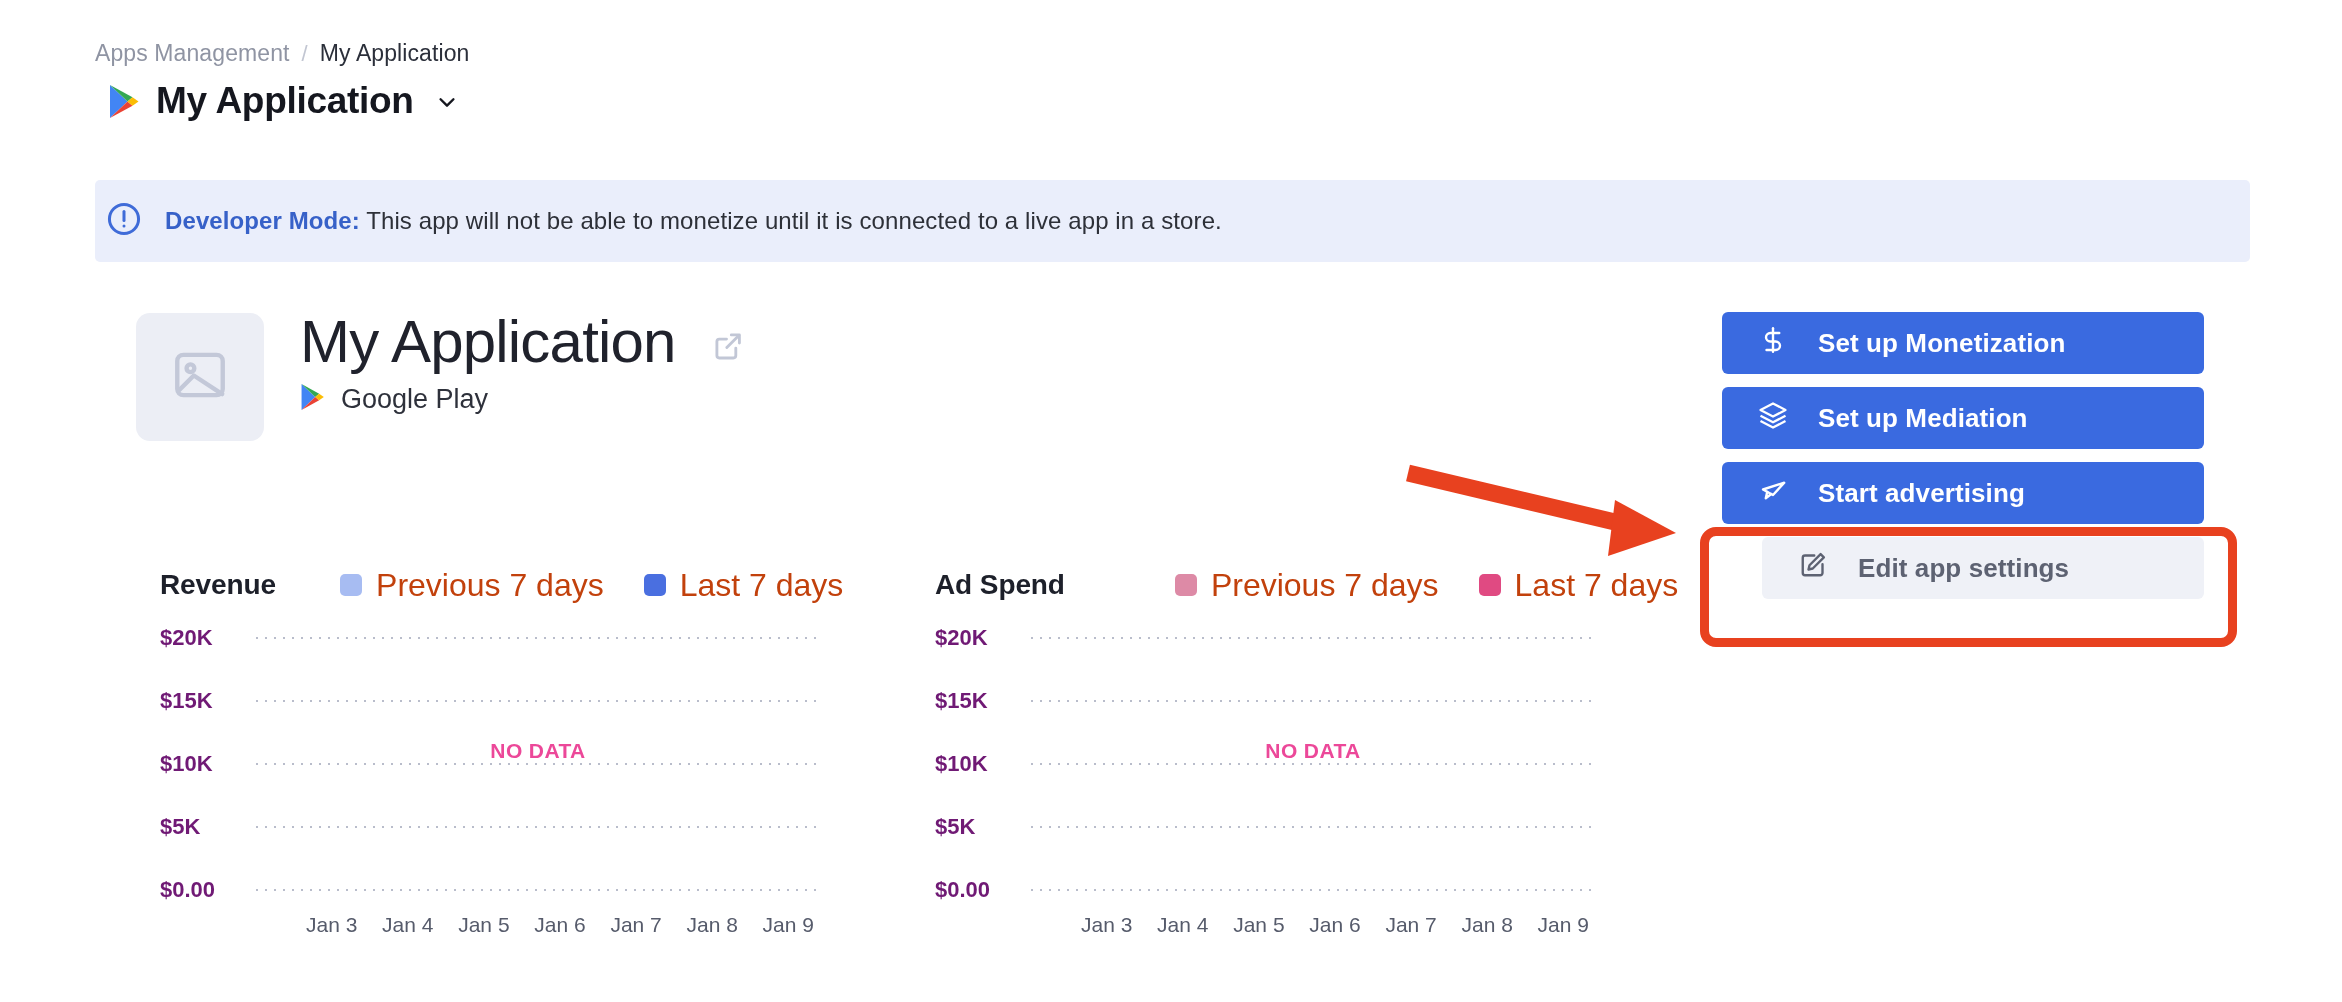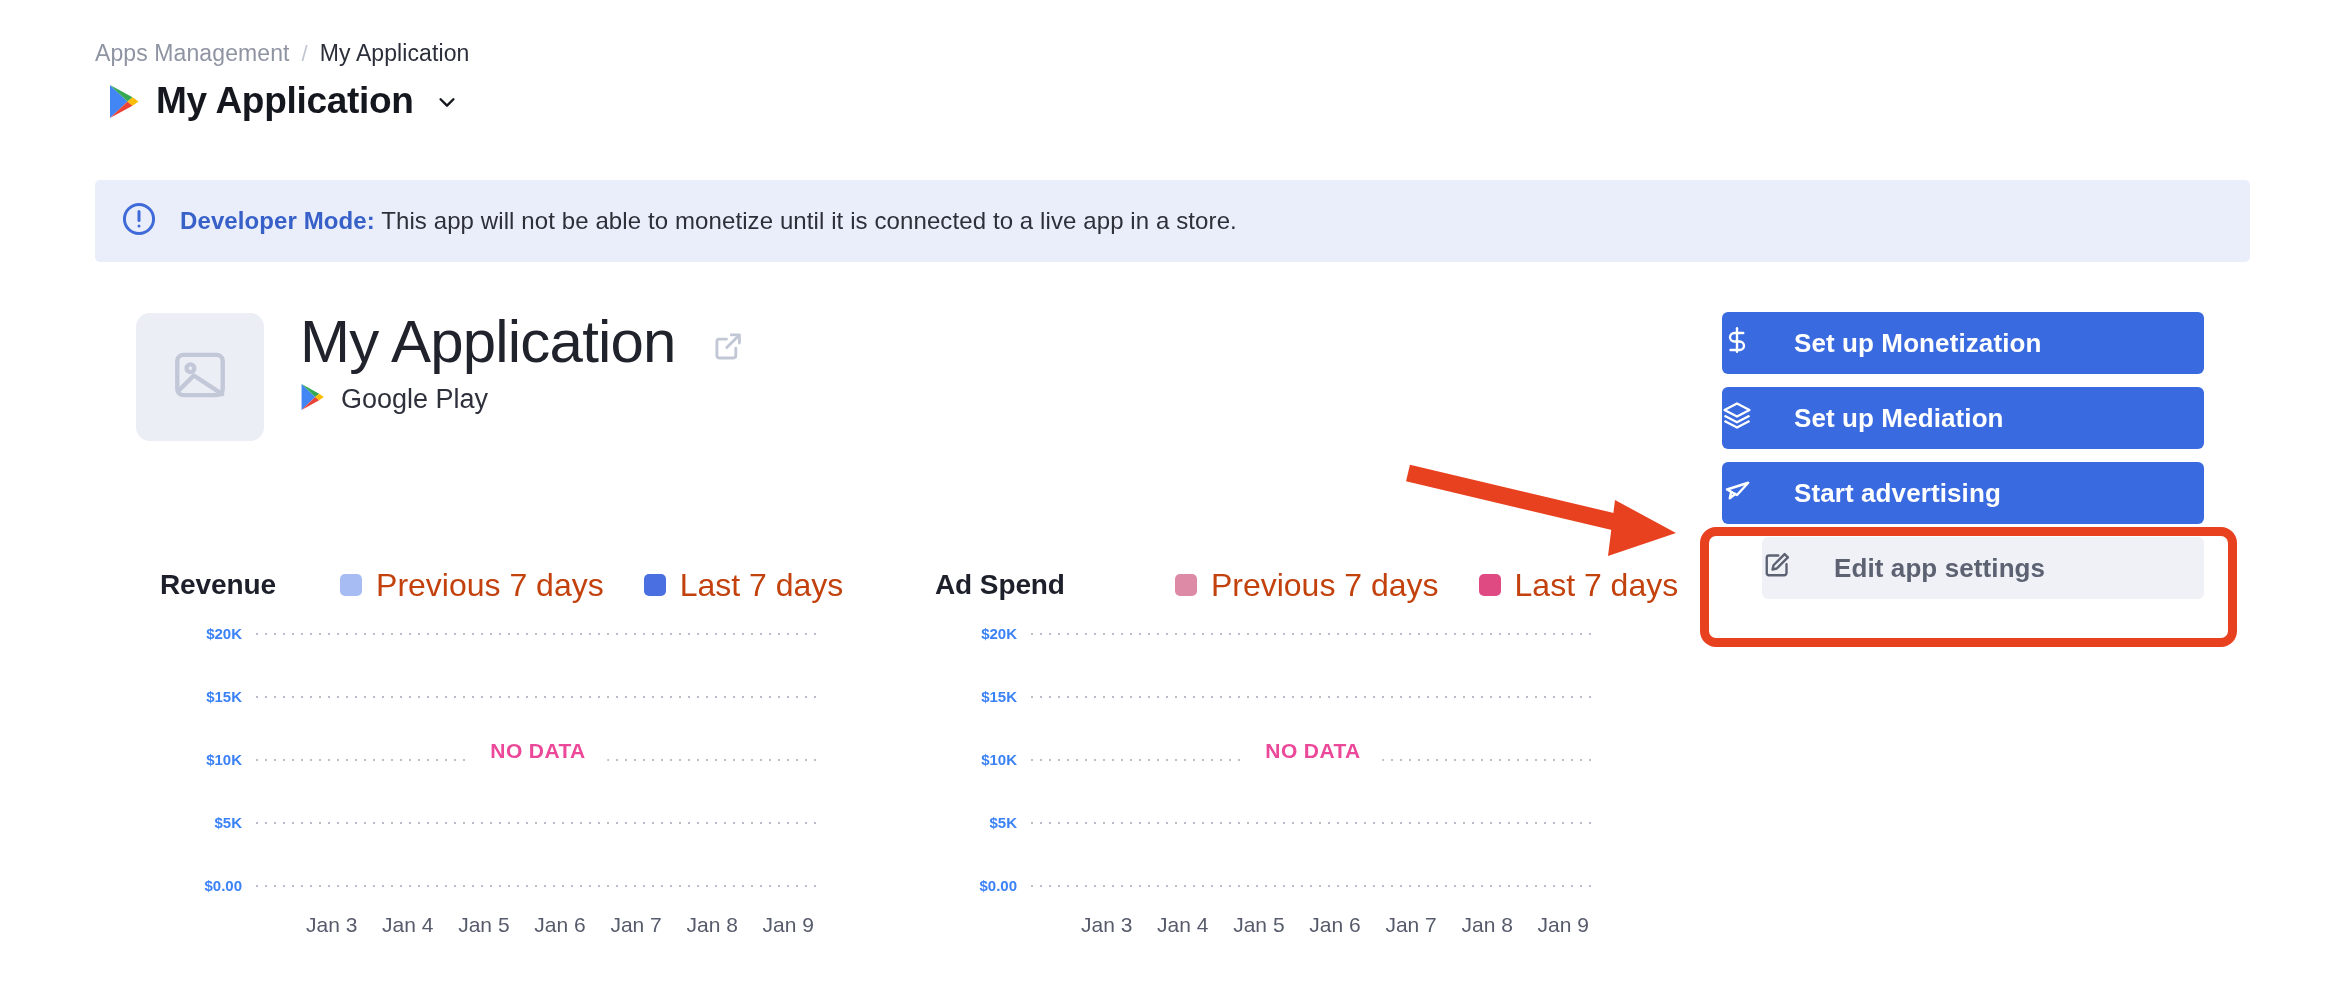--- a/index.html
+++ b/index.html
@@ -39,21 +39,21 @@
   }
 
   
   .dev-banner {
     position: absolute;
     left: 95px; top: 180px;
     width: 2155px; height: 82px;
     background: #eaeefb;
     border-radius: 5px;
     display: flex; align-items: center;
-    padding-left: 25px; gap: 22px;
+    padding-left: 10px; gap: 22px;
   }
   .info-ico { flex: none; }
   .dev-text { font-size: 24px; color: #2d3038; letter-spacing: .1px; }
   .dev-text b { color: #3761c8; font-weight: 700; }
 
   
   .app-thumb {
     position: absolute;
     left: 136px; top: 313px;
     width: 128px; height: 128px;
@@ -80,21 +80,21 @@
   
   .actions {
     position: absolute;
     left: 1722px; top: 312px;
     width: 482px;
     display: flex; flex-direction: column; gap: 13px;
   }
   .btn {
     height: 62px; border-radius: 6px;
     display: flex; align-items: center;
-    gap: 42px;
+    padding-left: 36px; gap: 30px;
     font-size: 26px; font-weight: 700;
     border: none; cursor: pointer;
     font-family: "Liberation Sans", sans-serif;
   }
   .btn-primary { background: #3a6ae0; color: #ffffff; }
   .btn-ghost   { background: #eff1f7; color: #5d6272; margin-left: 40px; }
   .btn-label { letter-spacing: .1px; }
 
   
   .chart {
@@ -116,22 +116,22 @@
   .legend-item { display: flex; align-items: center; gap: 14px; }
   .swatch { width: 22px; height: 22px; border-radius: 5px; }
   .legend-text { font-size: 32px; color: #c2410c; }
 
   .plot { position: relative; margin-top: 20px; width: 660px; height: 270px; }
   .grid-row {
     position: absolute; left: 0; width: 100%;
     display: flex; align-items: center; gap: 14px;
   }
   .ytick {
-    width: 82px; text-align: right;
-    font-size: 15px; font-weight: 700; color: #3b82f6;
+    width: 82px; text-align: left;
+    font-size: 22px; font-weight: 700; color: #701a75;
     flex: none;
   }
   .gridline {
     flex: 1; height: 2px;
     background-image: repeating-linear-gradient(to right,#b9bdcb 0 2px, transparent 2px 9px);
   }
   .nodata {
     position: absolute;
     left: 50%; transform: translate(-50%,-50%);
     background: #ffffff;

